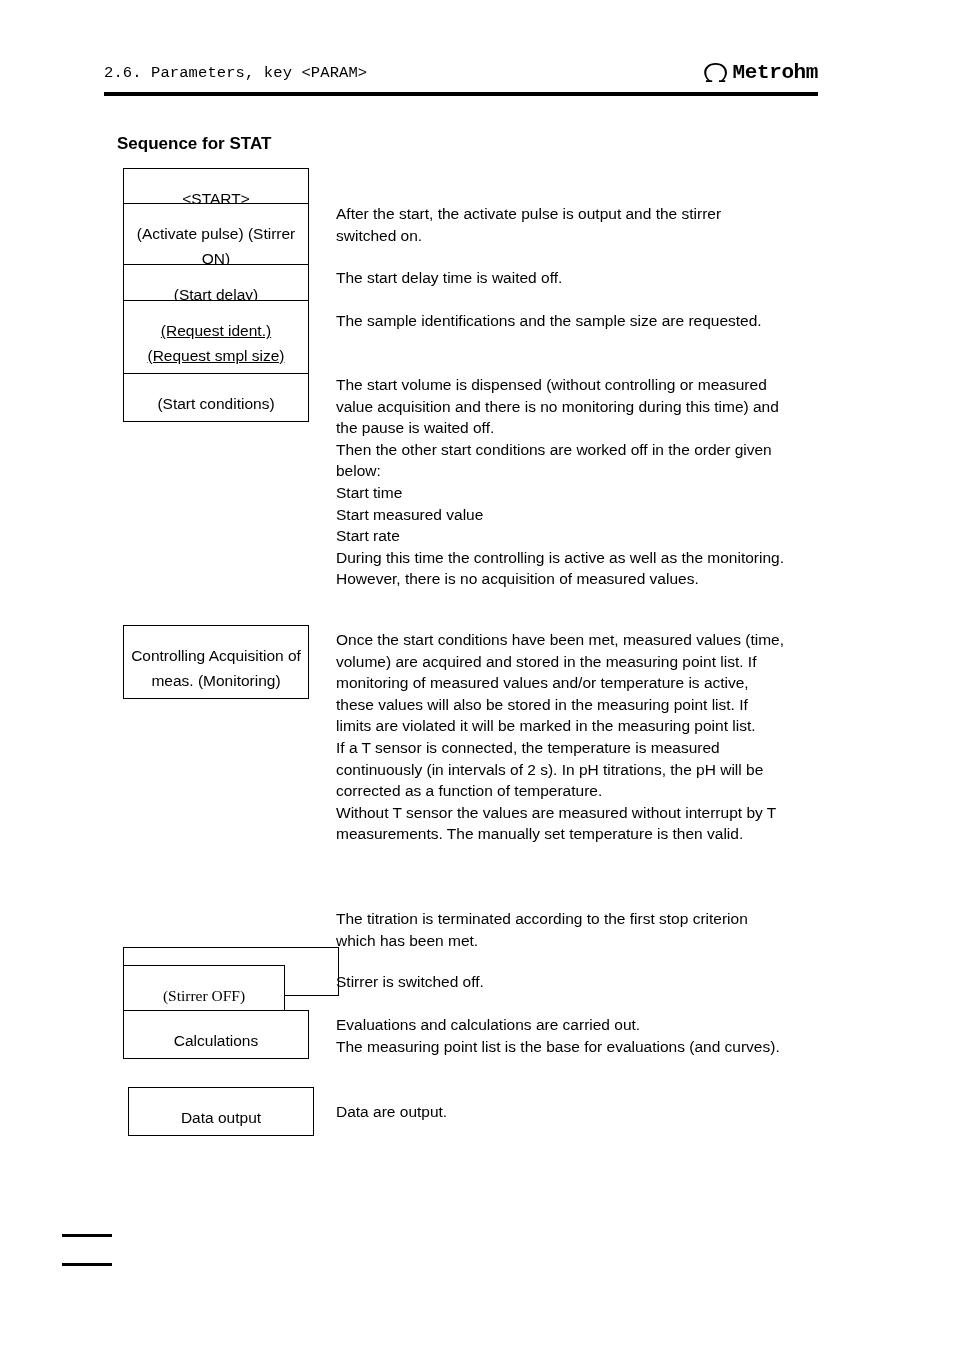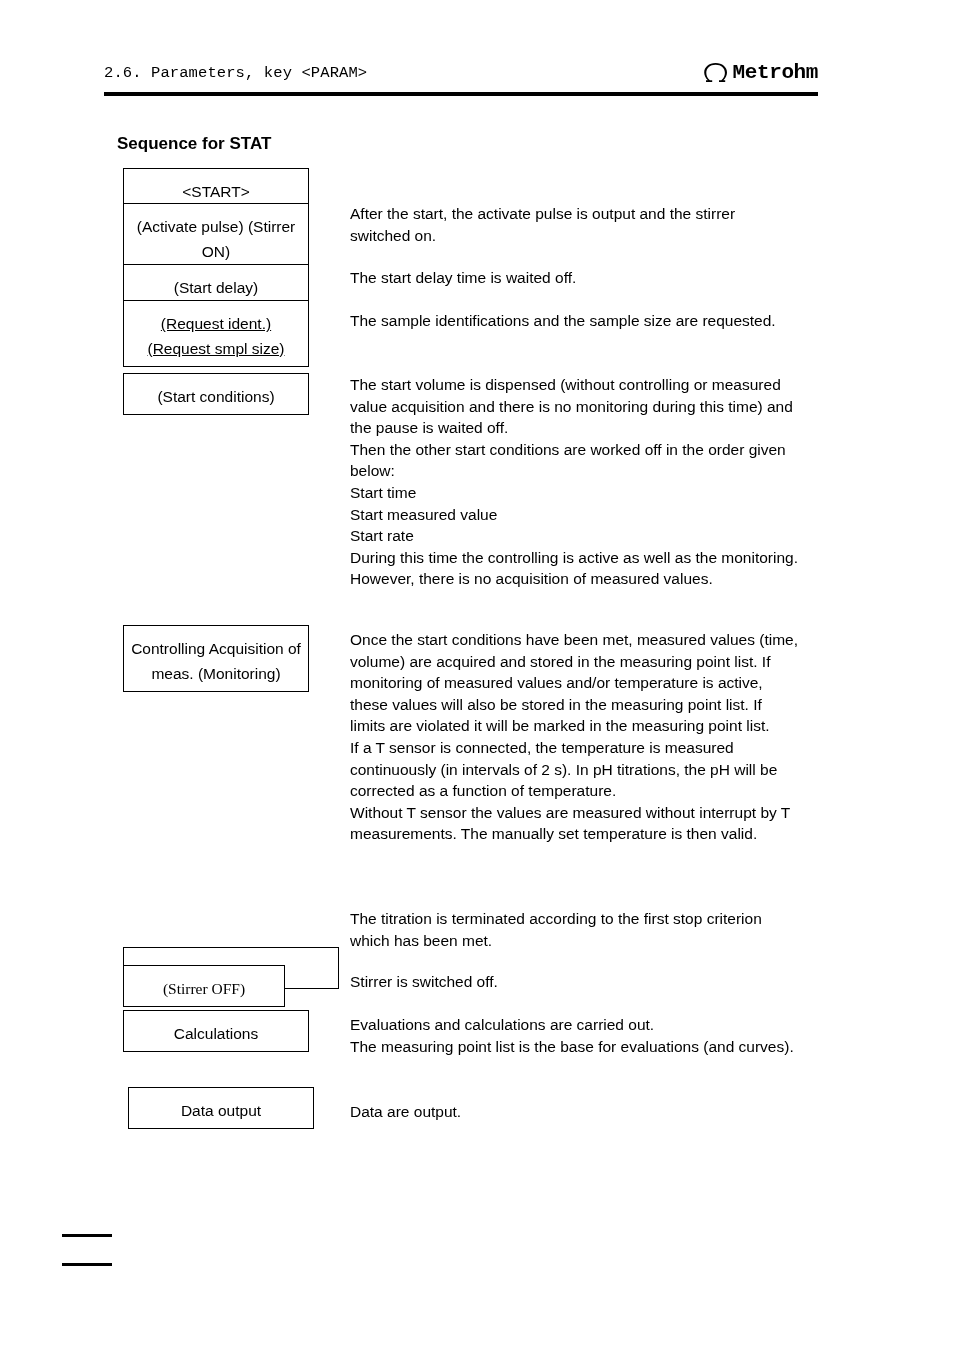--- a/index.html
+++ b/index.html
@@ -75,27 +75,27 @@
 
   
   .flow-box {
     position: absolute;
     box-sizing: border-box;
     border: 1.6px solid #000000;
     background: #ffffff;
     text-align: center;
     font-size: 15.5px;
     line-height: 25px;
-    padding: 10px 6px 5px 6px;
+    padding: 17px 6px 5px 6px;
   }
 
   
   .para {
     position: absolute;
-    left: 350px;
+    left: 336px;
     width: 448px;
     font-size: 15.5px;
     line-height: 21.6px;
     text-align: left;
     white-space: pre-line;
   }
 
   
   .footer-rule {
     position: absolute;

